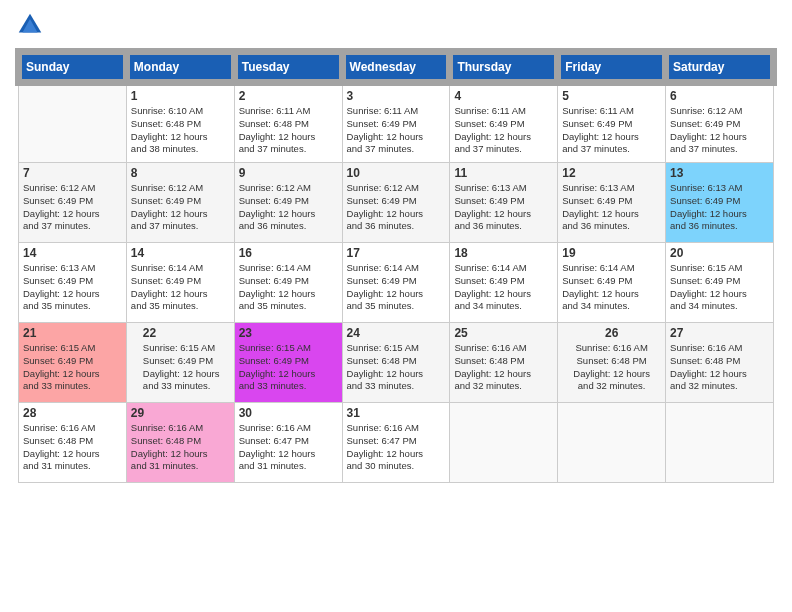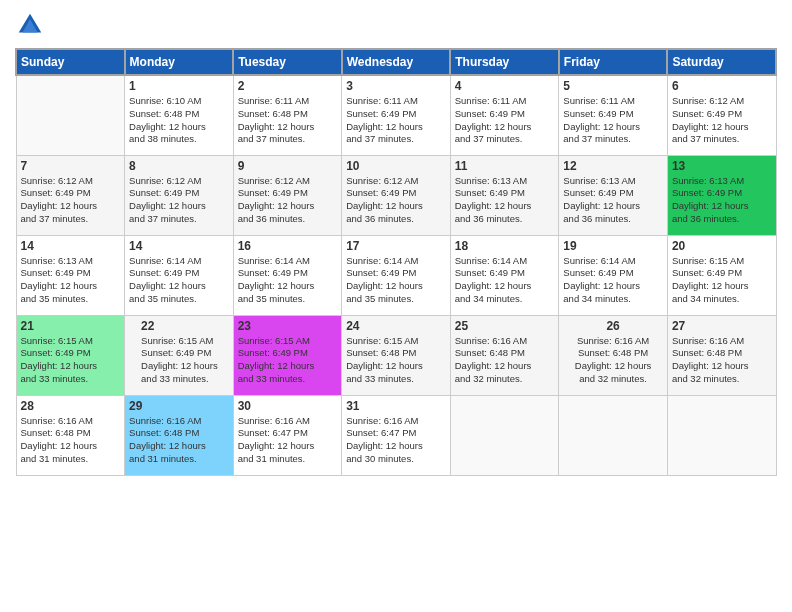--- a/index.html
+++ b/index.html
@@ -64,21 +64,21 @@
       border-collapse: collapse;
       font-size: 10.5px;
     }
     .calendar-table th {
       background-color: #1a5fb4;
       color: #fff;
       padding: 5px 4px;
       text-align: left;
       font-size: 12px;
       font-weight: bold;
-      border: 2px solid #a3a3a3;
+      border: 7px solid #a3a3a3;
     }
     .calendar-table td {
       border: 1px solid #ccc;
       padding: 3px 4px;
       vertical-align: top;
       width: calc(100% / 7);
       height: 80px;
     }
     .cell-date {
       font-weight: bold;
@@ -184,21 +184,21 @@
             <div class="cell-info">Sunrise: 6:12 AM<br>Sunset: 6:49 PM<br>Daylight: 12 hours<br>and 36 minutes.</div>
           </td>
           <td style="background-color: rgb(245, 245, 245);">
             <div class="cell-date">11</div>
             <div class="cell-info">Sunrise: 6:13 AM<br>Sunset: 6:49 PM<br>Daylight: 12 hours<br>and 36 minutes.</div>
           </td>
           <td style="background-color: rgb(245, 245, 245);">
             <div class="cell-date">12</div>
             <div class="cell-info">Sunrise: 6:13 AM<br>Sunset: 6:49 PM<br>Daylight: 12 hours<br>and 36 minutes.</div>
           </td>
-          <td style="background-color: #22c55e;">
+          <td style="background-color: #7dd3fc;">
             <div class="cell-date">13</div>
             <div class="cell-info">Sunrise: 6:13 AM<br>Sunset: 6:49 PM<br>Daylight: 12 hours<br>and 36 minutes.</div>
           </td>
         </tr>
         <tr>
           <td style="background-color: rgb(255, 255, 255);">
             <div class="cell-date">14</div>
             <div class="cell-info">Sunrise: 6:13 AM<br>Sunset: 6:49 PM<br>Daylight: 12 hours<br>and 35 minutes.</div>
           </td>
           <td style="background-color: rgb(255, 255, 255);">
@@ -220,21 +220,21 @@
           <td style="background-color: rgb(255, 255, 255); margin-left: 24px;">
             <div class="cell-date">19</div>
             <div class="cell-info">Sunrise: 6:14 AM<br>Sunset: 6:49 PM<br>Daylight: 12 hours<br>and 34 minutes.</div>
           </td>
           <td style="background-color: rgb(255, 255, 255);">
             <div class="cell-date">20</div>
             <div class="cell-info">Sunrise: 6:15 AM<br>Sunset: 6:49 PM<br>Daylight: 12 hours<br>and 34 minutes.</div>
           </td>
         </tr>
         <tr>
-          <td style="background-color: #86efac; margin-left: 8px;">
+          <td style="background-color: #fca5a5; margin-left: 8px;">
             <div class="cell-date">21</div>
             <div class="cell-info">Sunrise: 6:15 AM<br>Sunset: 6:49 PM<br>Daylight: 12 hours<br>and 33 minutes.</div>
           </td>
           <td style="background-color: rgb(245, 245, 245); padding-left: 16px;">
             <div class="cell-date">22</div>
             <div class="cell-info">Sunrise: 6:15 AM<br>Sunset: 6:49 PM<br>Daylight: 12 hours<br>and 33 minutes.</div>
           </td>
           <td style="background-color: #d946ef;">
             <div class="cell-date">23</div>
             <div class="cell-info">Sunrise: 6:15 AM<br>Sunset: 6:49 PM<br>Daylight: 12 hours<br>and 33 minutes.</div>
@@ -254,21 +254,21 @@
           <td style="background-color: rgb(245, 245, 245);">
             <div class="cell-date">27</div>
             <div class="cell-info">Sunrise: 6:16 AM<br>Sunset: 6:48 PM<br>Daylight: 12 hours<br>and 32 minutes.</div>
           </td>
         </tr>
         <tr>
           <td style="background-color: rgb(255, 255, 255);">
             <div class="cell-date">28</div>
             <div class="cell-info">Sunrise: 6:16 AM<br>Sunset: 6:48 PM<br>Daylight: 12 hours<br>and 31 minutes.</div>
           </td>
-          <td style="background-color: #7dd3fc;">
+          <td style="background-color: #f9a8d4;">
             <div class="cell-date">29</div>
             <div class="cell-info">Sunrise: 6:16 AM<br>Sunset: 6:48 PM<br>Daylight: 12 hours<br>and 31 minutes.</div>
           </td>
           <td style="background-color: rgb(255, 255, 255);">
             <div class="cell-date">30</div>
             <div class="cell-info">Sunrise: 6:16 AM<br>Sunset: 6:47 PM<br>Daylight: 12 hours<br>and 31 minutes.</div>
           </td>
           <td style="background-color: rgb(255, 255, 255);">
             <div class="cell-date">31</div>
             <div class="cell-info">Sunrise: 6:16 AM<br>Sunset: 6:47 PM<br>Daylight: 12 hours<br>and 30 minutes.</div>

